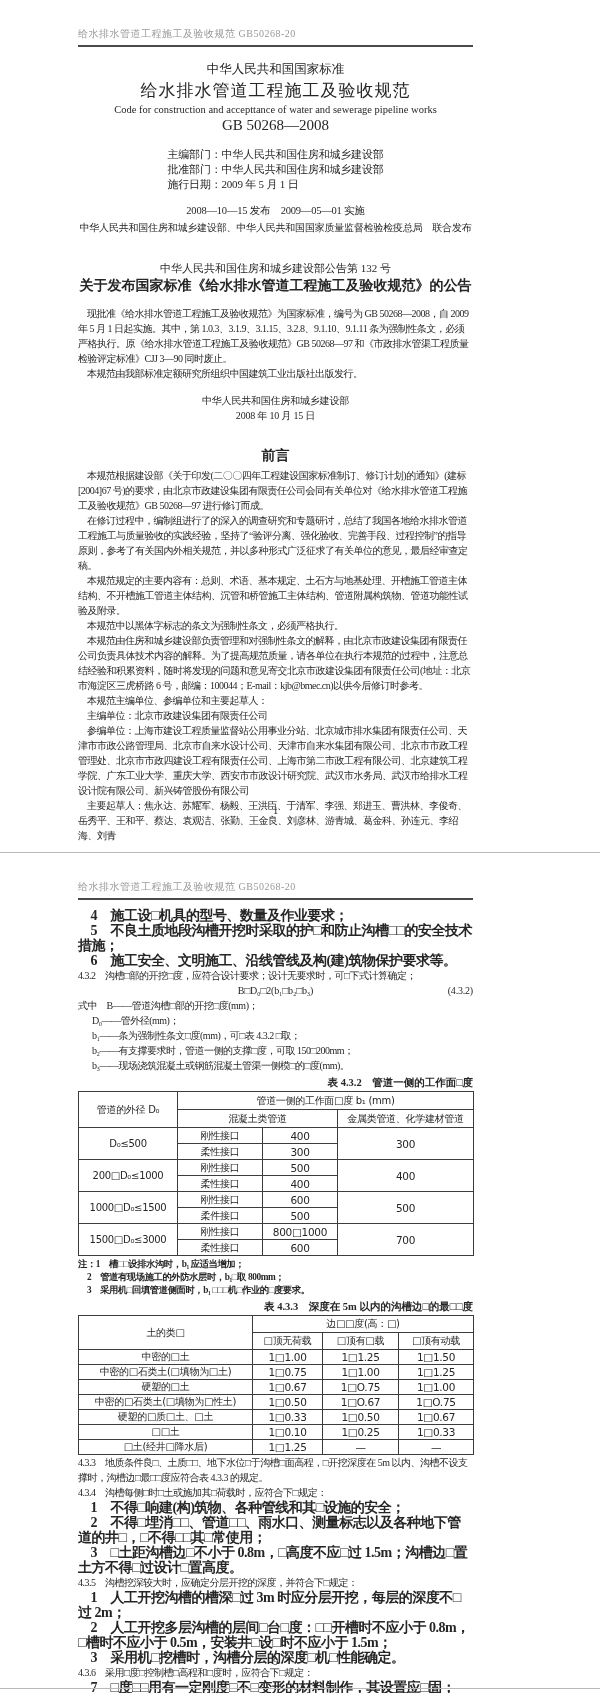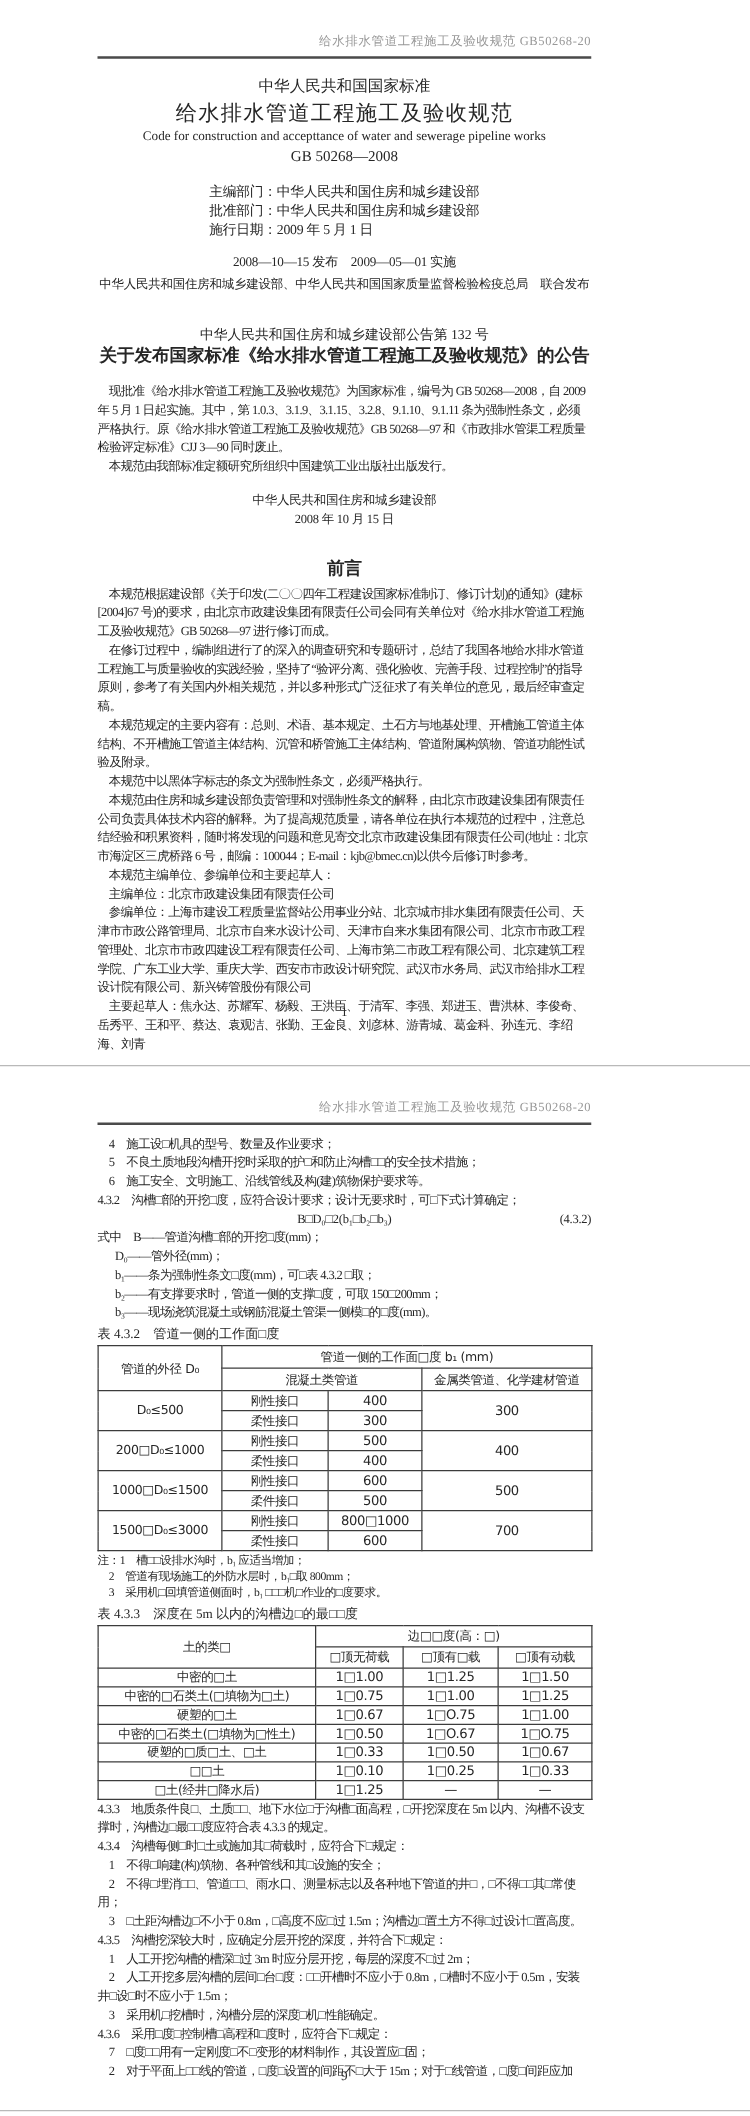--- a/index.html
+++ b/index.html
@@ -5,61 +5,61 @@
   html,body{margin:0;padding:0;background:#ffffff;}
   .canvas{position:relative;width:600px;height:1693px;background:#ffffff;overflow:hidden;
           font-family:"Liberation Serif","DejaVu Serif",serif;color:#262626;}
   .page{position:absolute;left:0;width:600px;overflow:hidden;}
   .p1{top:0;height:852px;}
   .p2{top:853px;height:840px;}
   .pagesep{position:absolute;left:0;width:600px;height:0;border-top:1px solid #b9b9b9;}
   .sep1{top:852px;}
   .sep2{top:1688px;}
   .content{margin-left:78px;width:395px;}
-  .runhead{padding-top:28px;text-align:right;color:#989898;font-size:10px;line-height:12px;letter-spacing:0.5px;}
+  .runhead{padding-top:28px;text-align:left;color:#989898;font-size:10px;line-height:12px;letter-spacing:0.5px;}
   .headrule{border-bottom:2px solid #4a4a4a;margin-top:5px;}
   .c{text-align:center;}
   .line{font-size:10px;line-height:15px;letter-spacing:-0.2px;margin:0;}
   .para{font-size:10px;line-height:15px;letter-spacing:-0.5px;margin:0;text-indent:0.9em;}
   .std-label{margin-top:15px;font-size:12.5px;line-height:15px;}
   .title-cn{margin:3px 0 0;font-size:17px;line-height:21px;font-weight:normal;letter-spacing:1px;}
   .title-en{font-size:10.5px;line-height:13px;margin-top:2px;}
-  .std-no{font-size:12px;line-height:15px;margin-top:2px;}
+  .std-no{font-size:15px;line-height:15px;margin-top:2px;}
   .dept-block{margin-top:14px;text-align:center;}
   .dept-inner{display:inline-block;text-align:left;}
   .dept-inner .line{font-size:11px;line-height:15px;}
   .issue{margin-top:11px;font-size:10.5px;}
   .joint{margin-top:2px;font-size:10px;}
   .ann-no{margin-top:26px;font-size:11px;line-height:14px;}
   .ann-title{font-size:14px;line-height:16px;font-weight:bold;margin-top:3px;}
   .mt12{margin-top:12px;}
   .sign{margin-top:12px;}
   .fw-title{font-size:14px;line-height:17px;font-weight:bold;margin-top:24px;}
   .mt4{margin-top:4px;}
   .pageno{position:absolute;left:78px;width:395px;text-align:center;font-size:10.5px;}
   .pn1{bottom:36px;}
   .pn2{bottom:26px;}
   
   .body2{margin-top:8px;}
-  .item{font-size:10px;line-height:15px;letter-spacing:-0.5px;margin:0;text-indent:0.9em;}
+  .item{font-size:14px;line-height:15px;letter-spacing:-0.5px;margin:0;text-indent:0.9em;font-weight:bold;}
   .clause{font-size:10px;line-height:15px;letter-spacing:-0.5px;margin:0;}
   .def{font-size:10px;line-height:15px;letter-spacing:-0.5px;margin:0 0 0 14px;}
   .formula{position:relative;font-size:10px;line-height:15px;text-align:center;letter-spacing:-0.2px;}
   .eqno{position:absolute;right:0;top:0;}
-  .tbl-title{font-size:10.5px;line-height:15px;font-weight:normal;text-align:left;margin-top:2px;}
+  .tbl-title{font-size:10.5px;line-height:15px;font-weight:bold;text-align:right;margin-top:2px;}
   table{border-collapse:collapse;width:100%;table-layout:fixed;margin-top:1px;
         font-family:"DejaVu Sans","Liberation Sans",sans-serif;}
   td{border:1px solid #3c3c3c;text-align:center;vertical-align:middle;padding:0 1px;
      font-size:10px;letter-spacing:-0.3px;overflow:hidden;}
   .t432 td{height:15px;}
   .t432 td.hd{height:17px;}
   .t433 td{height:14px;}
   .t433 td.hd{height:16px;}
   .num{font-size:10.5px;}
-  .notes{margin-top:2px;font-size:9.3px;line-height:13px;letter-spacing:-0.4px;}
+  .notes{margin-top:2px;font-size:9.3px;line-height:13px;letter-spacing:-0.4px;font-weight:bold;}
   .notes .n-first{margin:0;}
   .notes .n-rest{margin:0 0 0 9px;}
   .notes .n-label{display:inline;}
 </style>
 </head>
 <body>
 
 <div class="canvas">
 
   <section class="page p1">

